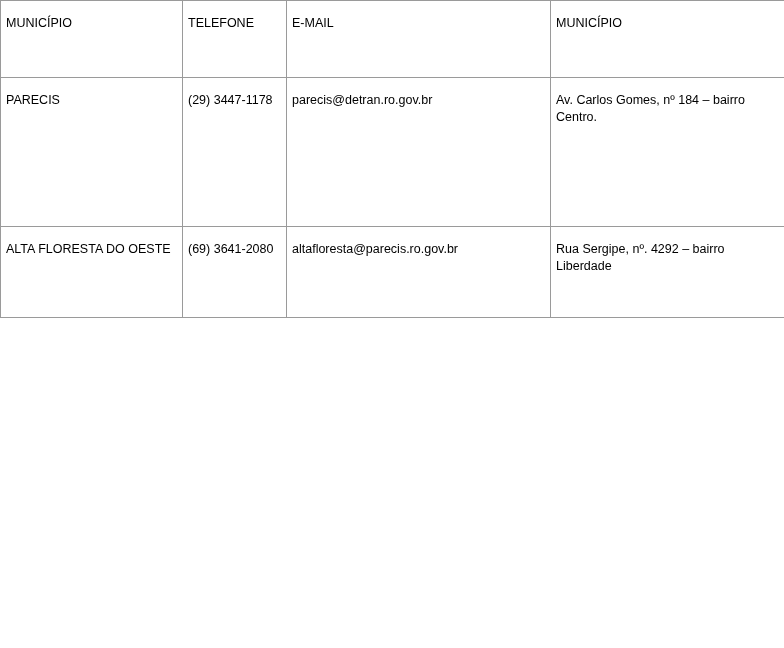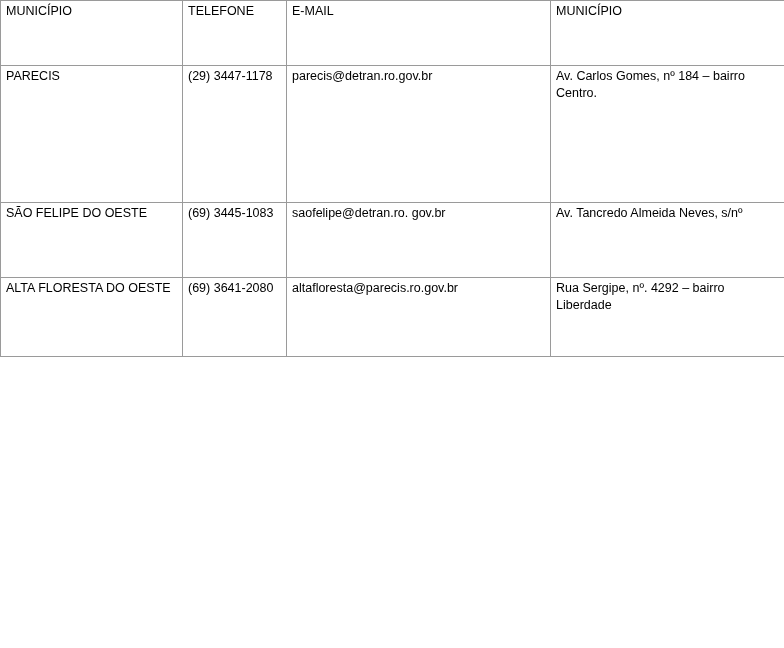--- a/index.html
+++ b/index.html
@@ -15,21 +15,21 @@
     overflow: hidden;
   }
   .doc-table {
     border-collapse: collapse;
     width: 784px;
     table-layout: fixed;
   }
   .doc-table td, .doc-table th {
     border: 1px solid #9a9a9a;
     vertical-align: top;
-    padding: 2px 5px 4px 5px;
+    padding: 14px 5px 4px 5px;
     font-size: 12.5px;
     line-height: 1.32;
     font-weight: normal;
     text-align: left;
     word-wrap: break-word;
   }
   .col-municipio { width: 182px; }
   .col-telefone  { width: 104px; }
   .col-email     { width: 264px; }
   .col-endereco  { width: 234px; }
@@ -85,34 +85,20 @@
         </td>
       <td>
           <span class="cell-text">parecis@detran.ro.gov.br</span>
         </td>
       <td>
           <span class="cell-text">Av. Carlos Gomes, nº 184 – bairro Centro.</span>
         </td>
     </tr>
 
 
-    <tr class="row-short">
-      <td>
-          <span class="cell-text">SÃO FELIPE DO OESTE</span>
-        </td>
-      <td>
-          <span class="cell-text">(69) 3445-1083</span>
-        </td>
-      <td>
-          <span class="cell-text"> saofelipe@detran.ro. gov.br</span>
-        </td>
-      <td>
-          <span class="cell-text">Av. Tancredo Almeida Neves, s/nº</span>
-        </td>
-    </tr>
 
     <tr class="row-last">
       <td>
           <span class="cell-text">ALTA FLORESTA DO OESTE</span>
         </td>
       <td>
           <span class="cell-text">(69) 3641-2080</span>
         </td>
       <td>
           <span class="cell-text">altafloresta@parecis.ro.gov.br</span>

